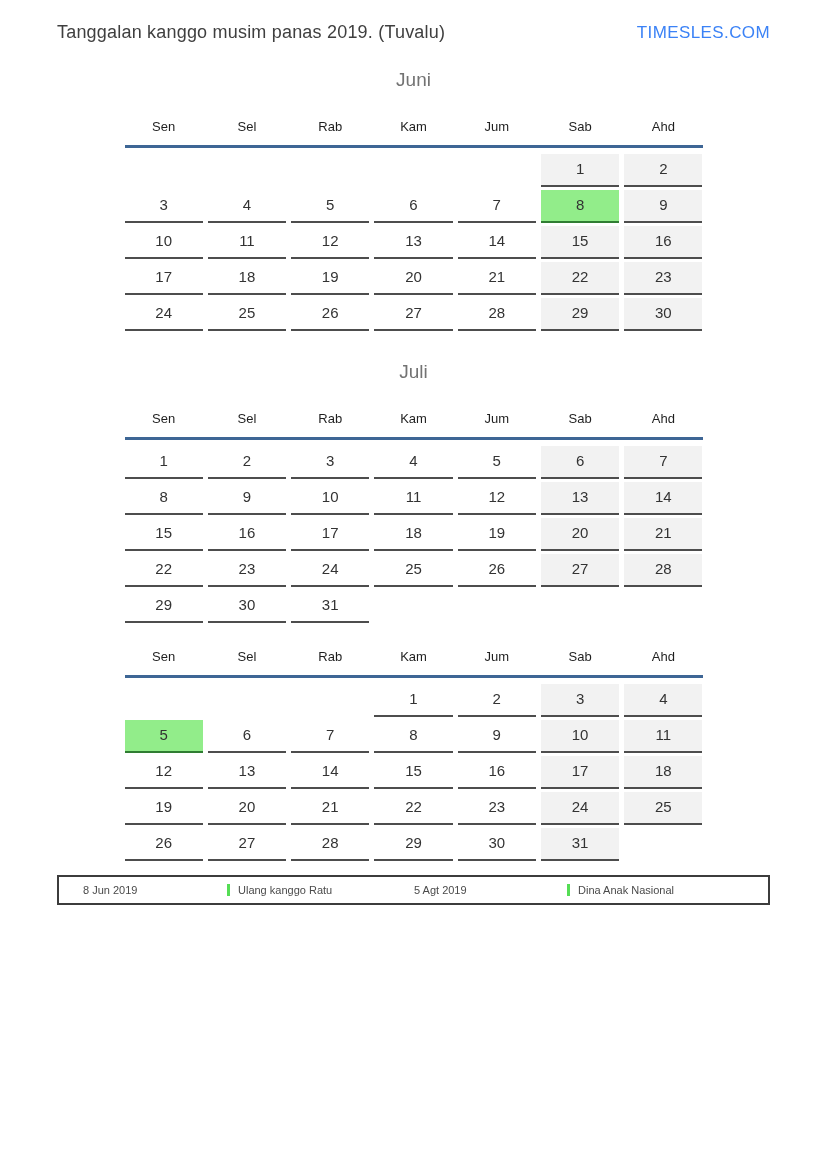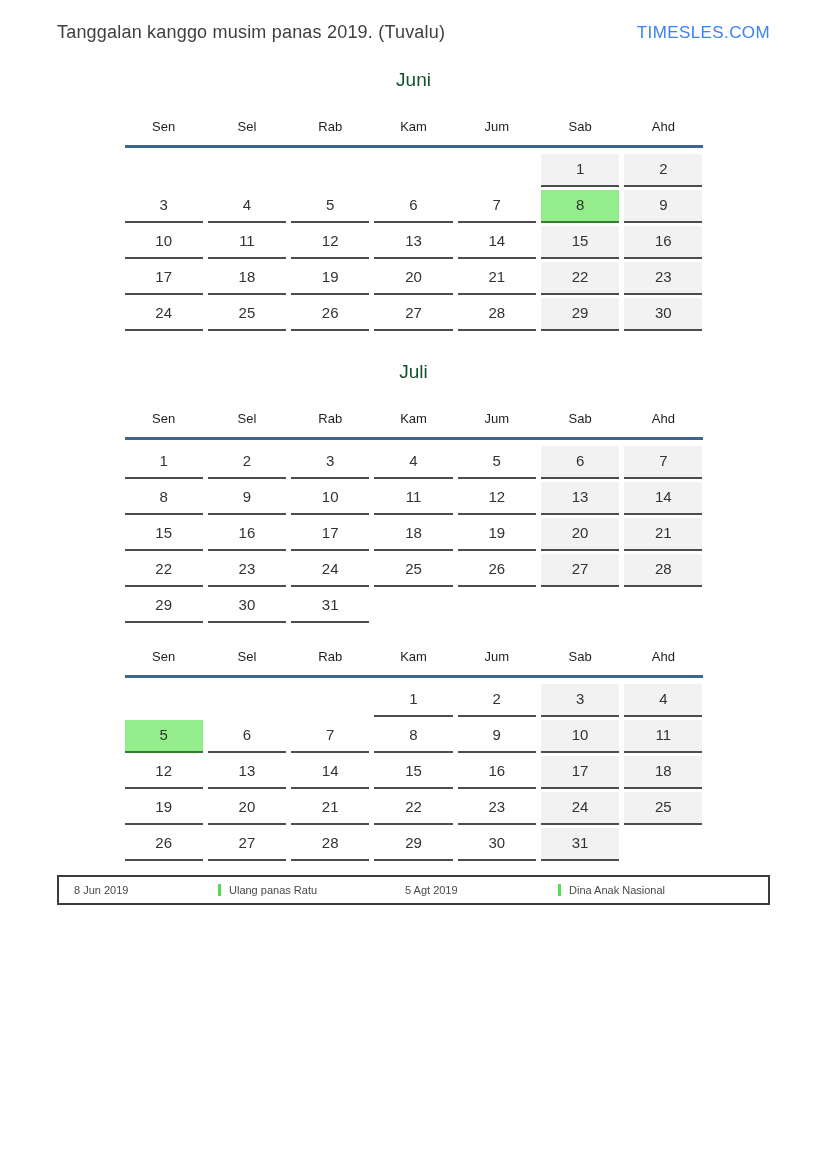--- a/index.html
+++ b/index.html
@@ -29,21 +29,21 @@
     font-size: 17px;
     color: #3b82f6;
     letter-spacing: 0.4px;
     text-decoration: none;
     cursor: pointer;
   }
   .calendars { width: 578px; margin: 0 auto; }
   .month-title {
     font-size: 19px;
     font-weight: 400;
-    color: #14532d;
+    color: #737373;
     text-align: center;
     line-height: 26px;
     margin-top: 24px;
   }
   .month + .month .month-title { margin-top: 28px; }
   .weekday-row {
     display: grid;
     grid-template-columns: repeat(7, 1fr);
     gap: 5px;
     margin-top: 24px;
@@ -80,21 +80,21 @@
   .day.empty { border-bottom: none; background: transparent; }
   .day.highlight { background: #92ed8a; border-bottom-color: #2f7d32; }
   .legend-box {
     width: 713px;
     margin: 14px 0 0 57px;
     border: 2px solid #3c3c3c;
     height: 30px;
     display: grid;
     grid-template-columns: 144px 187px 153px 1fr;
     align-items: center;
-    padding-left: 15px;
+    padding-left: 24px;
     font-size: 11px;
     color: #4a4a4a;
   }
   .legend-cell { white-space: nowrap; }
   .legend-marker {
     display: inline-block;
     width: 3px;
     height: 12px;
     background: #55dd55;
     margin-right: 8px;
@@ -287,17 +287,17 @@
             <div class="day">30</div>
             <div class="day weekend">31</div>
             <div class="day empty"></div>
           </div>
         </div>
       </section>
     </div>
 
   <div class="legend-box">
       <div class="legend-cell">8 Jun 2019</div>
-      <div class="legend-cell"><span class="legend-marker"></span><span>Ulang panas Ratu</span></div>
+      <div class="legend-cell"><span class="legend-marker"></span><span>Ulang kanggo Ratu</span></div>
       <div class="legend-cell">5 Agt 2019</div>
       <div class="legend-cell"><span class="legend-marker"></span><span>Dina Anak Nasional</span></div>
     </div>
 </div>
 
 </body></html>

